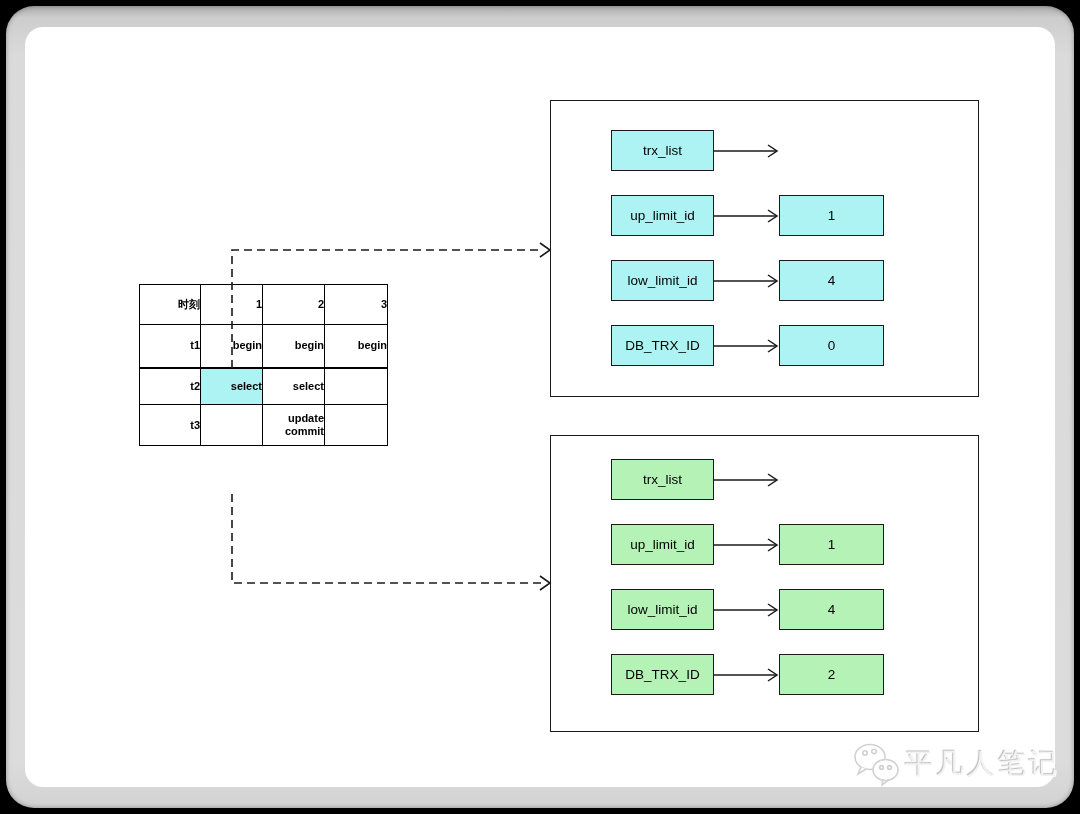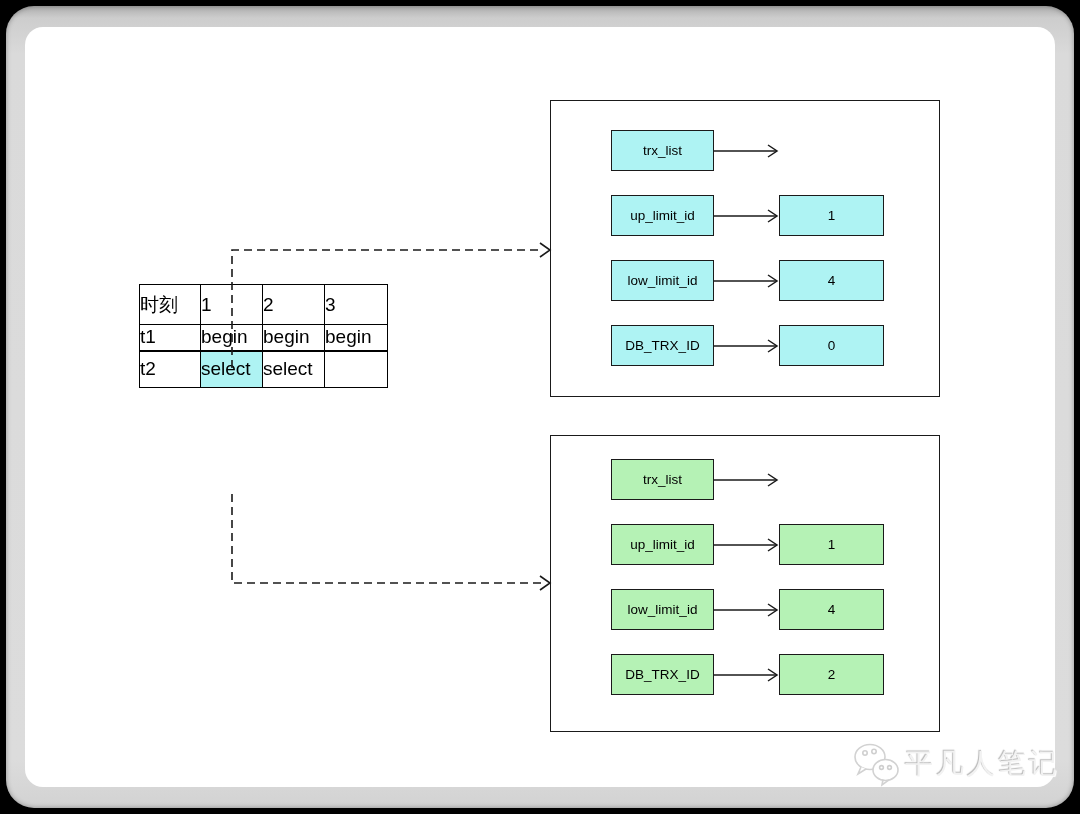--- a/index.html
+++ b/index.html
@@ -19,36 +19,36 @@
     background:#ffffff; border-radius:18px;
   }
   .layer { position:absolute; inset:0; }
 
   
   .ttable {
     position:absolute; left:139px; top:284px;
     border-collapse:collapse; z-index:2; background:transparent;
   }
   .ttable th, .ttable td {
-    border:1.6px solid #000; text-align:left; vertical-align:middle;
-    font-size:19px; font-weight:400; color:#000; padding:0;
+    border:1.6px solid #000; text-align:right; vertical-align:middle;
+    font-size:11px; font-weight:700; color:#000; padding:0;
     white-space:pre-line; line-height:1.15;
   }
   .row-t1 th, .row-t1 td { border-bottom-width:2.6px; }
   .hl-cyan  { background:#aef3f3; }
   .hl-green { background:#b5f2b5; }
 
   
   .conn { position:absolute; z-index:3; overflow:visible; }
   .conn-top    { left:225px; top:242px; }
   .conn-bottom { left:225px; top:490px; }
 
   
   .rv {
-    position:absolute; left:550px; width:390px; height:297px;
+    position:absolute; left:550px; width:429px; height:297px;
     border:1.6px solid #1a1a1a; background:#fff; z-index:1;
   }
   .rv-top    { top:100px; }
   .rv-bottom { top:435px; }
   .rv-row { position:absolute; left:60px; height:41px; display:flex; align-items:center; }
   .rv-label, .rv-value {
     height:41px; border:1.5px solid #1a1a1a;
     display:flex; align-items:center; justify-content:center;
     font-size:13.5px; color:#000;
   }
@@ -86,30 +86,37 @@
           <col style="width:62px">
           <col style="width:63px">
         </colgroup>
       <tbody>
           <tr style="height:40px">
         <th>时刻</th>
         <th>1</th>
         <th>2</th>
         <th>3</th>
       </tr>
-      <tr style="height:26px" class="row-t1">
+      <tr style="height:43px" class="row-t1">
         <td>t1</td>
         <td>begin</td>
         <td>begin</td>
         <td>begin</td>
       </tr>
       <tr style="height:37px">
         <td>t2</td>
         <td class="hl-cyan">select</td>
         <td>select</td>
+        <td></td>
+      </tr>
+      <tr style="height:41px">
+        <td>t3</td>
+        <td></td>
+        <td>update
+commit</td>
         <td></td>
       </tr>
     </tbody>
       </table>
 
     <svg class="conn conn-top" width="334" height="134">
       <path d="M7,126 L7,8 L317,8" fill="none" stroke="#1a1a1a" stroke-width="1.6" stroke-dasharray="8,5"></path>
       <path d="M315,1 L325,8 L315,15" fill="none" stroke="#1a1a1a" stroke-width="1.6"></path>
     </svg>
 

